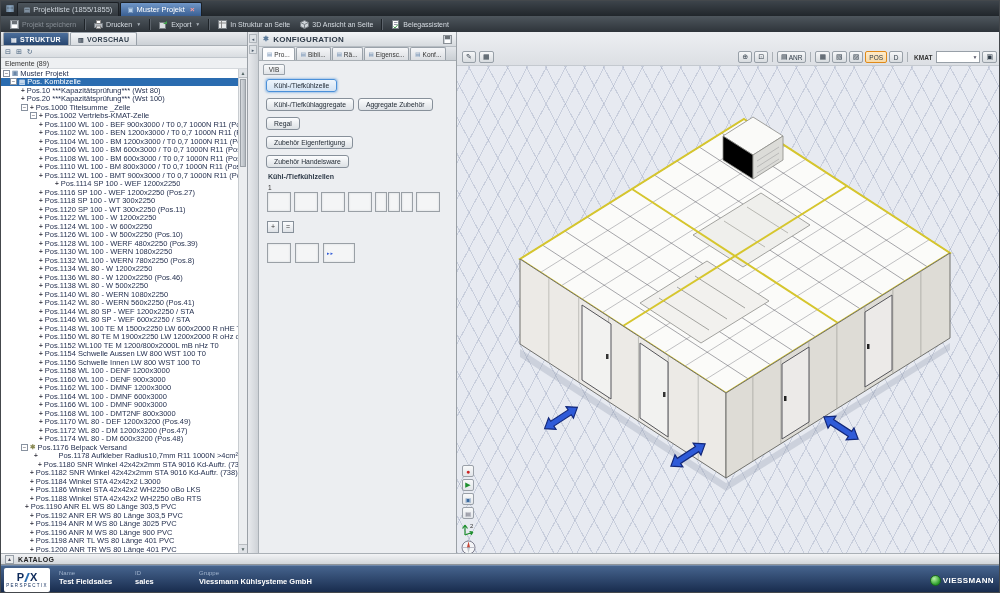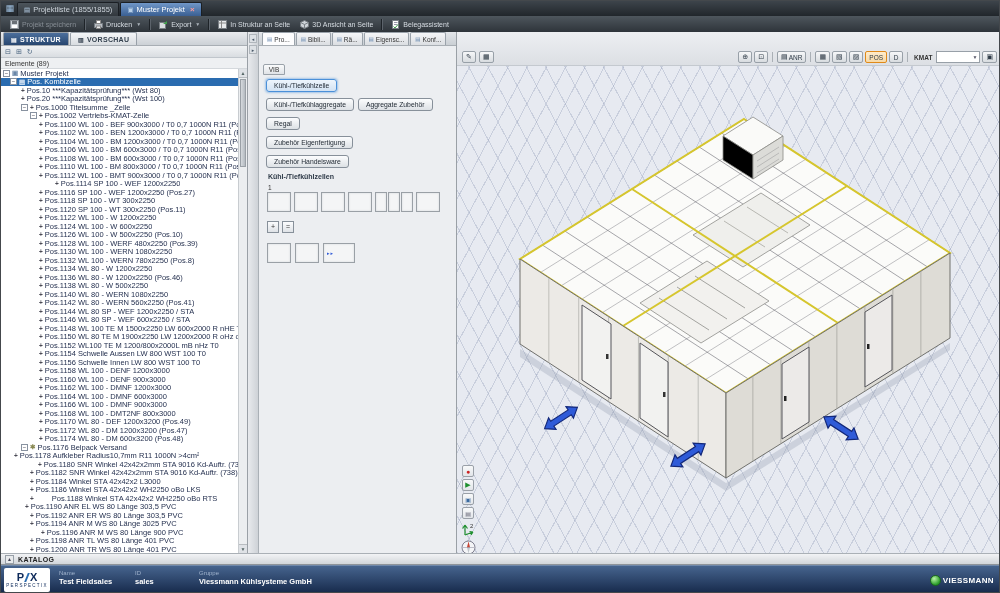--- a/index.html
+++ b/index.html
@@ -401,57 +401,57 @@
         </div>
         <div class="trow" style="padding-left: 38px;">
           <span class="ticon i-plus">+</span>
           <span class="tlabel">Pos.1174 WL 80 - DM 600x3200 (Pos.48)</span>
         </div>
         <div class="trow" style="padding-left: 20px;">
           <span class="exp">−</span>
           <span class="ticon i-gear">✱</span>
           <span class="tlabel">Pos.1176 Belpack Versand</span>
         </div>
-        <div class="trow" style="padding-left: 13px;">
+        <div class="trow" style="padding-left: 33px; justify-content: space-between;">
           <span class="ticon i-plus">+</span>
           <span class="tlabel">Pos.1178 Aufkleber Radius10,7mm R11 1000N &gt;4cm²</span>
         </div>
         <div class="trow" style="padding-left: 37px;">
           <span class="ticon i-plus">+</span>
           <span class="tlabel">Pos.1180 SNR Winkel 42x42x2mm STA 9016 Kd-Auftr. (736)</span>
         </div>
         <div class="trow" style="padding-left: 29px;">
           <span class="ticon i-plus">+</span>
           <span class="tlabel">Pos.1182 SNR Winkel 42x42x2mm STA 9016 Kd-Auftr. (738)</span>
         </div>
         <div class="trow" style="padding-left: 29px;">
           <span class="ticon i-plus">+</span>
           <span class="tlabel">Pos.1184 Winkel STA 42x42x2 L3000</span>
         </div>
         <div class="trow" style="padding-left: 29px;">
           <span class="ticon i-plus">+</span>
           <span class="tlabel">Pos.1186 Winkel STA 42x42x2 WH2250 oBo LKS</span>
         </div>
-        <div class="trow" style="padding-left: 29px; gap: 16px;">
+        <div class="trow" style="padding-left: 29px;">
           <span class="ticon i-plus">+</span>
           <span class="tlabel">Pos.1188 Winkel STA 42x42x2 WH2250 oBo RTS</span>
         </div>
         <div class="trow" style="padding-left: 24px; text-align: right;">
           <span class="ticon i-plus">+</span>
           <span class="tlabel">Pos.1190 ANR EL WS 80 Länge 303,5 PVC</span>
         </div>
         <div class="trow" style="padding-left: 29px;">
           <span class="ticon i-plus">+</span>
           <span class="tlabel">Pos.1192 ANR ER WS 80 Länge 303,5 PVC</span>
         </div>
         <div class="trow" style="padding-left: 29px;">
           <span class="ticon i-plus">+</span>
           <span class="tlabel">Pos.1194 ANR M WS 80 Länge 3025 PVC</span>
         </div>
-        <div class="trow" style="padding-left: 40px;">
+        <div class="trow" style="padding-left: 29px;">
           <span class="ticon i-plus">+</span>
           <span class="tlabel">Pos.1196 ANR M WS 80 Länge 900 PVC</span>
         </div>
         <div class="trow" style="padding-left: 29px;">
           <span class="ticon i-plus">+</span>
           <span class="tlabel">Pos.1198 ANR TL WS 80 Länge 401 PVC</span>
         </div>
         <div class="trow" style="padding-left: 29px;">
           <span class="ticon i-plus">+</span>
           <span class="tlabel">Pos.1200 ANR TR WS 80 Länge 401 PVC</span>
@@ -463,20 +463,30 @@
       <div class="scroll-arrow bottom">▼</div>
     </div>
   </div>
 
   <div class="splitter">
     <div class="split-btn">◂</div>
     <div class="split-btn">▸</div>
   </div>
 
   <div class="config">
+    <div class="config-header">
+      <span class="ch-icon">✱</span>
+      <span>KONFIGURATION</span>
+      <span class="ch-spacer"></span>
+      <svg width="9" height="9">
+          <rect x="0.5" y="0.5" width="8" height="8" fill="#cdd3d8" stroke="#8a9096"></rect>
+          <rect x="2" y="1" width="5" height="3" fill="#6a7076"></rect>
+          <rect x="2" y="5" width="5" height="3" fill="#fff"></rect>
+        </svg>
+    </div>
     <div class="config-tabs">
       <div class="ctab active">
           <span class="cticon">▤</span>
           <span>Pro...</span>
         </div>
       <div class="ctab">
           <span class="cticon">▤</span>
           <span>Bibli...</span>
         </div>
       <div class="ctab">

